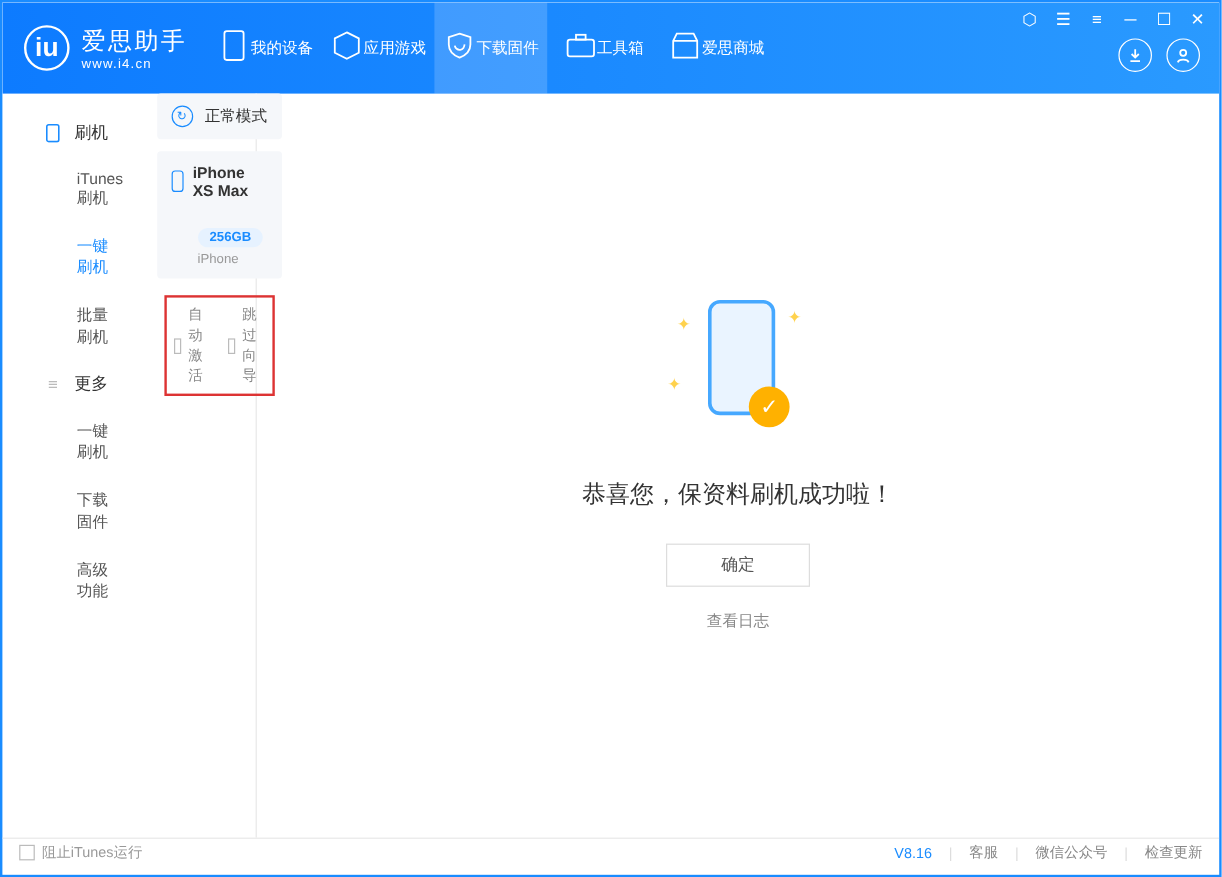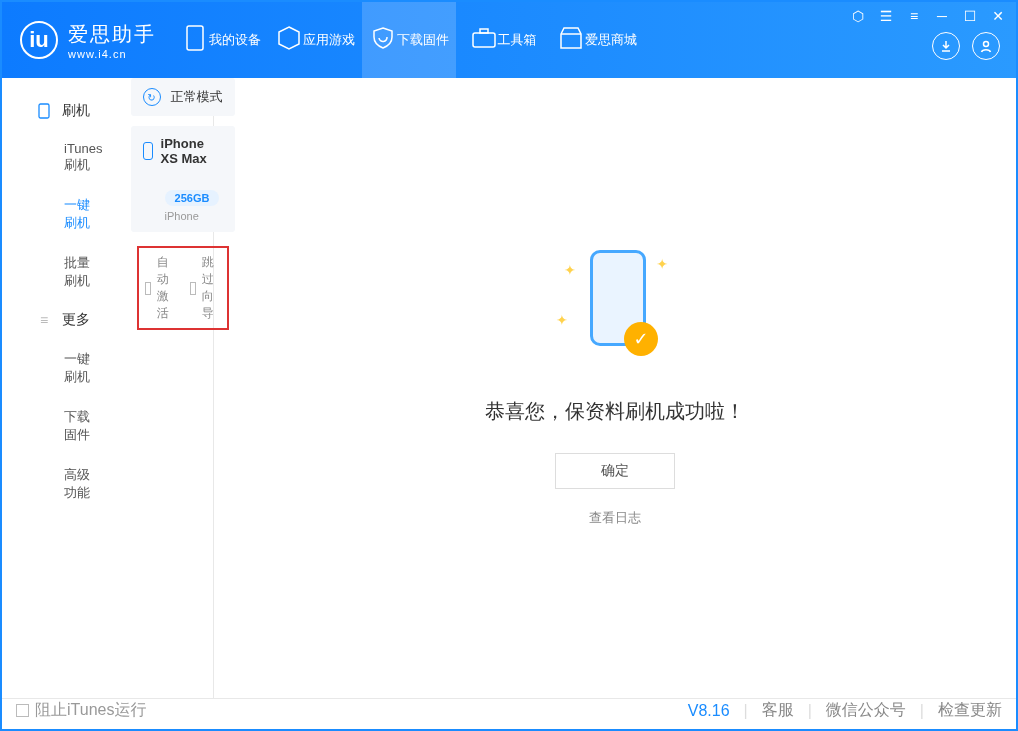--- a/index.html
+++ b/index.html
@@ -49,21 +49,21 @@
     .phone-illus { width: 90px; height: 120px; position: relative; margin-bottom: 28px; }
     .phone-body { position: absolute; left: 20px; top: 0; width: 56px; height: 96px; border: 3px solid #46a8ff; border-radius: 10px; background:#eaf4ff; }
     .check-disk { position: absolute; right: 2px; bottom: 14px; width: 34px; height: 34px; background: #ffb100; border-radius: 50%; display:flex; align-items:center; justify-content:center; color:#fff; font-size:18px; }
     .spark { position:absolute; color:#ffd24d; font-size:14px;}
     .spark.s1{left:-6px; top:12px;} .spark.s2{right:-8px; top:6px;} .spark.s3{left:-14px; top:62px;}
 
     .main-msg { font-size: 20px; color: #333; font-weight: 500; margin-bottom: 28px; }
     .confirm-btn { width: 120px; height: 36px; border: 1px solid #ddd; background: #fff; color: #555; font-size: 14px; cursor: pointer; margin-bottom: 20px; }
     .log-link { color: #888; font-size: 13px; cursor: pointer; }
 
-    .footer { height: 24px; border-top: 1px solid #e8e8e8; display: flex; align-items: center; padding: 0 14px; font-size: 16px; color: #999; }
+    .footer { height: 24px; border-top: 1px solid #e8e8e8; display: flex; align-items: center; padding: 0 14px; font-size: 12px; color: #999; }
     .footer .cb { color:#999; }
     .footer-right { margin-left: auto; display: flex; align-items: center; gap: 14px; }
     .flink { color: #888; cursor: pointer; }
     .fdiv { color: #ddd; }
     .version { color:#1a8cff; }
   </style>
 </head>
 <body>
 
 <div class="titlebar">

